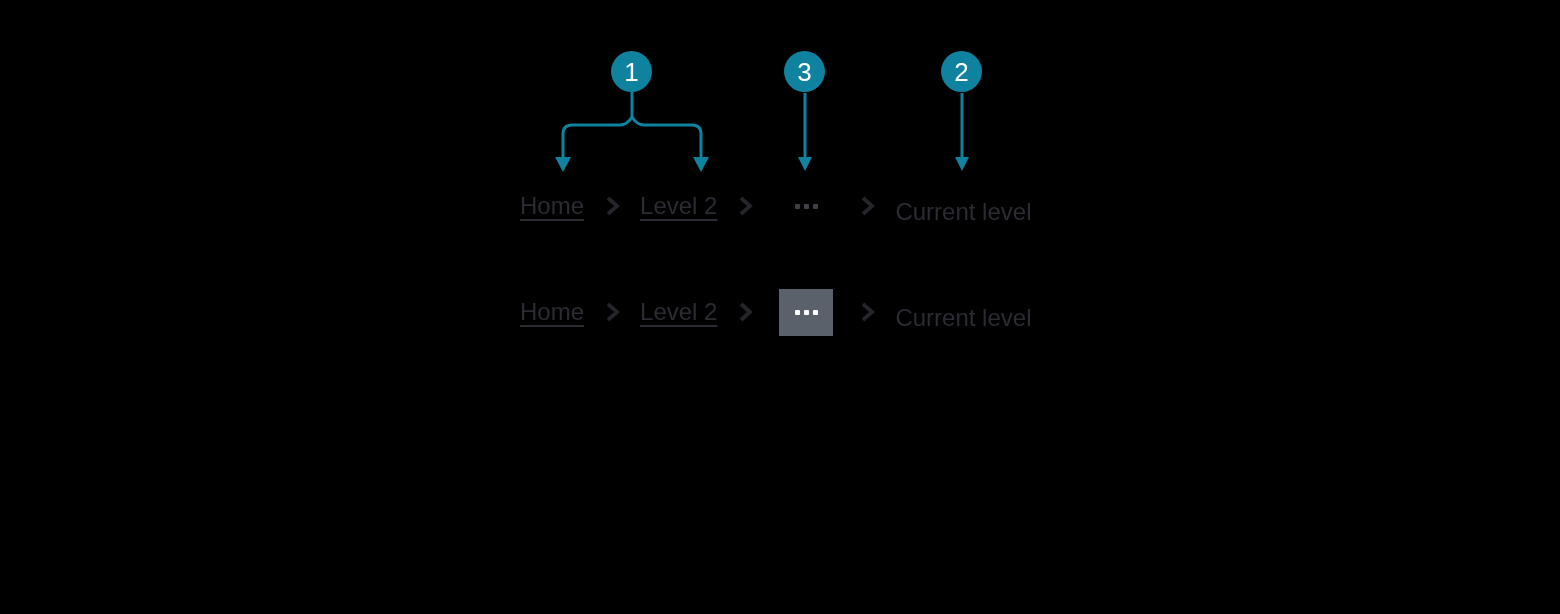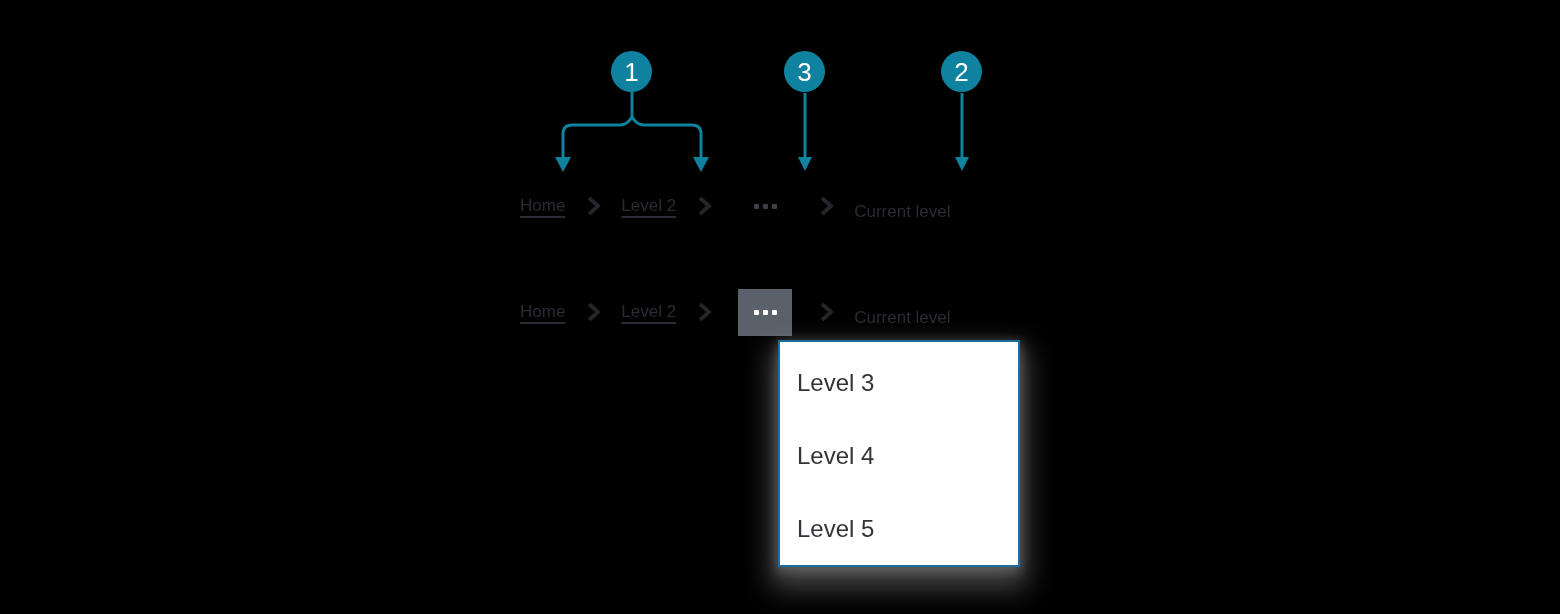--- a/index.html
+++ b/index.html
@@ -32,21 +32,21 @@
 
   .arrows-svg { position: absolute; left: 0; top: 0; pointer-events: none; }
 
   
   .crumb-row {
     position: absolute;
     left: 520px;
     height: 34px;
     display: flex;
     align-items: center;
-    font-size: 17px;
+    font-size: 24px;
     color: #2b2b33;
     white-space: nowrap;
   }
   #crumb-row-collapsed { top: 189px; }
   #crumb-row-expanded  { top: 295px; }
 
   .crumb-link {
     color: #2b2b33;
     text-decoration: underline;
     text-decoration-thickness: 2px;
@@ -189,19 +189,14 @@
       </button>
     </span>
     <span class="crumb-sep">
       <svg width="16" height="20" viewBox="0 0 16 20">
           <polyline points="4,2 13,10 4,18" fill="none" stroke="#25252b" stroke-width="3.8"></polyline>
         </svg>
     </span>
     <span class="crumb-current">Current level</span>
   </div>
 
-  <div class="dropdown">
-    <div class="dropdown-item">Level 3</div>
-    <div class="dropdown-item">Level 4</div>
-    <div class="dropdown-item">Level 5</div>
-  </div>
 
 </div>
 
 </body></html>

